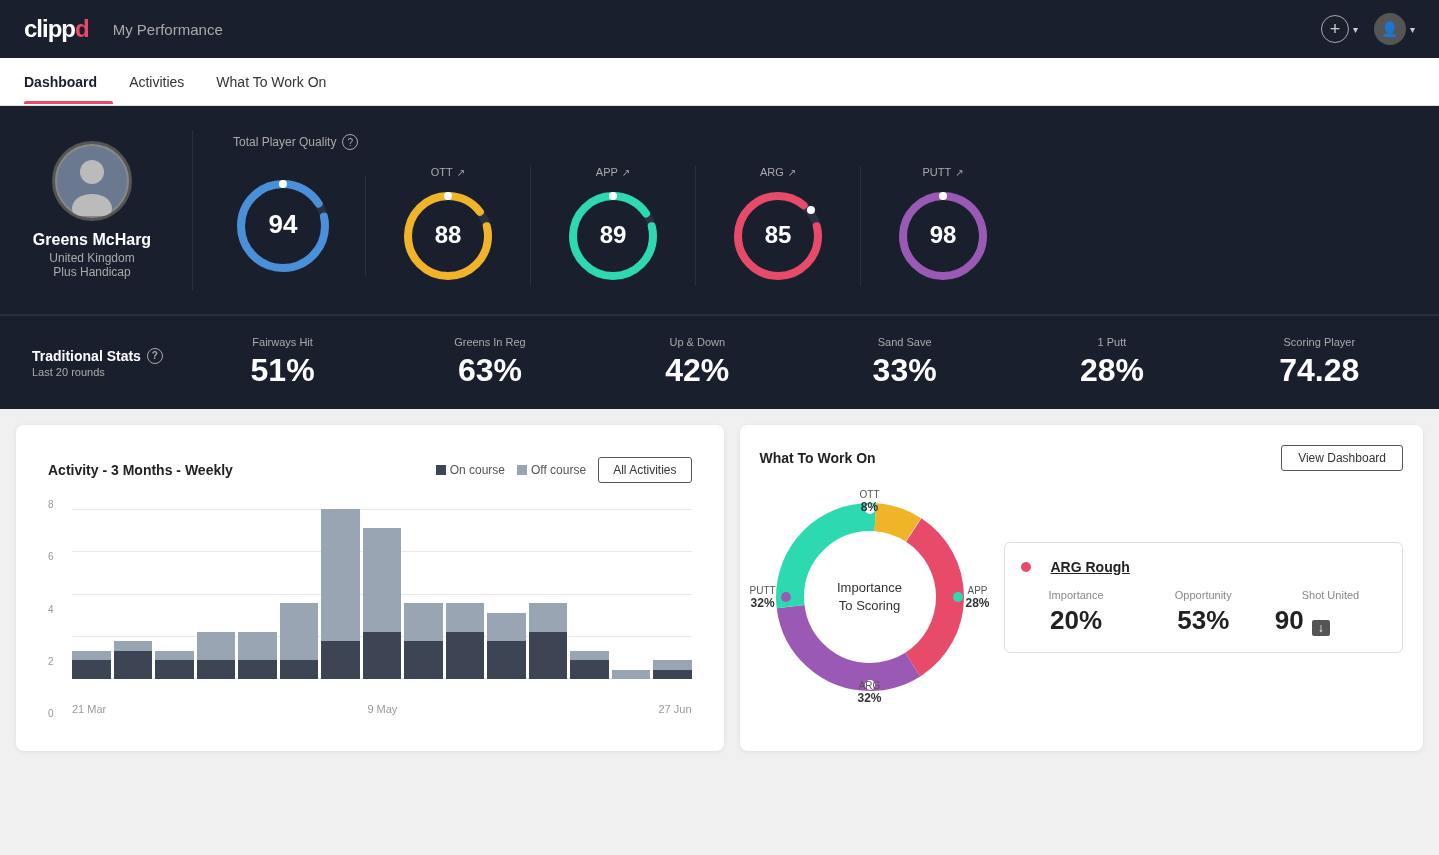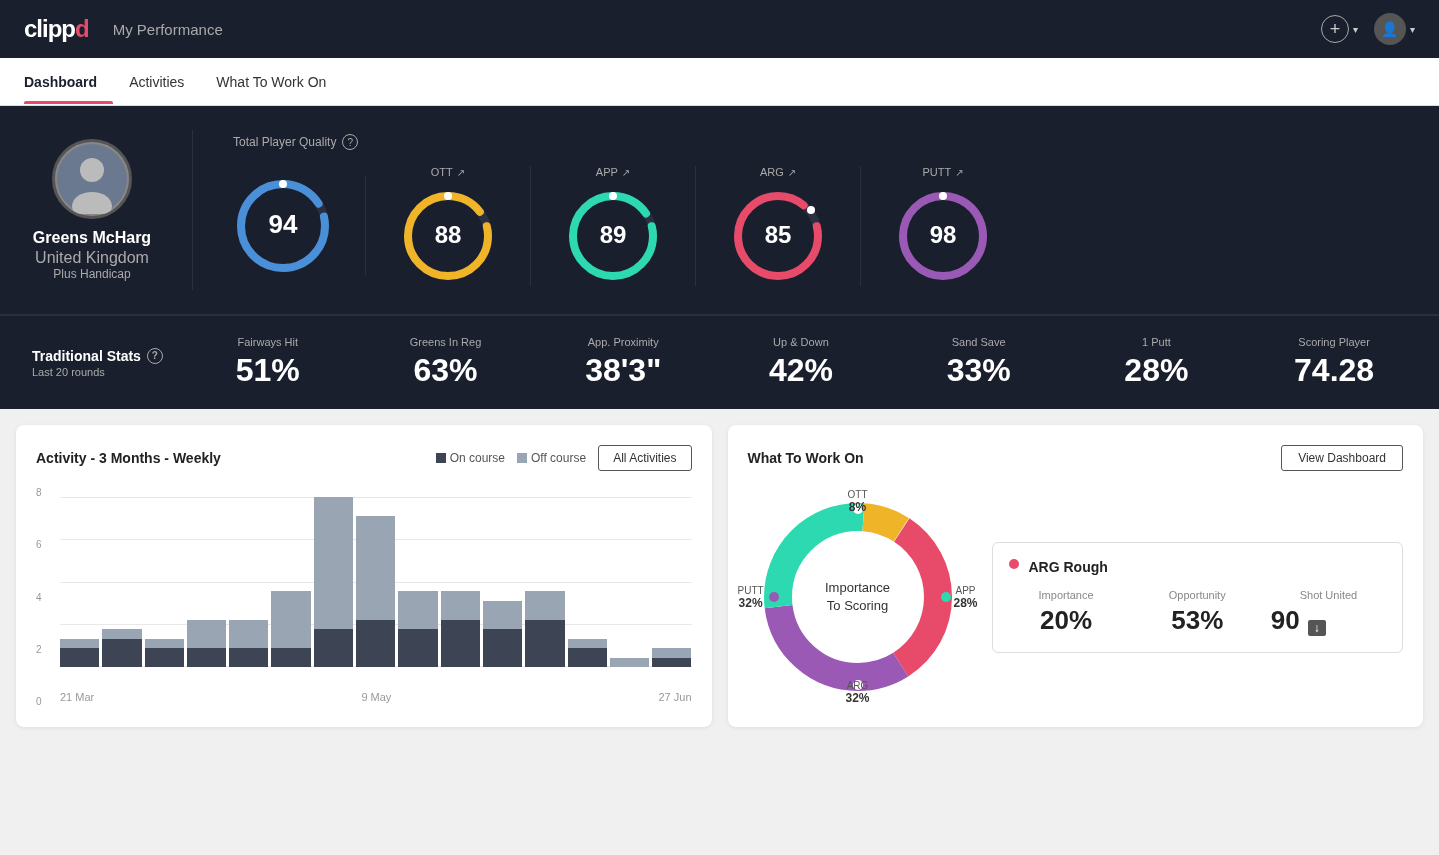--- a/index.html
+++ b/index.html
@@ -94,21 +94,21 @@
       width: 80px; height: 80px; border-radius: 50%;
       background: #888; overflow: hidden;
       border: 3px solid #555;
       display: flex; align-items: center; justify-content: center;
       font-size: 30px; color: #aaa;
       margin-bottom: 10px;
     }
     .player-name {
       font-size: 16px; font-weight: 700; color: #fff; text-align: center;
     }
-    .player-country { font-size: 16px; color: #aaa; margin-top: 2px; }
+    .player-country { font-size: 12px; color: #aaa; margin-top: 2px; }
     .player-handicap { font-size: 12px; color: #aaa; }
 
     .stats-divider {
       width: 1px; background: #2a3040; height: 160px; margin: 0 8px;
     }
 
     .quality-section {
       flex: 1;
     }
     .quality-label {
@@ -168,21 +168,21 @@
       gap: 16px;
       padding: 16px;
       background: #f0f0f0;
     }
 
     
     .activity-card {
       flex: 1;
       background: #fff;
       border-radius: 8px;
-      padding: 20px;
+      padding: 32px;
       box-shadow: 0 1px 4px rgba(0,0,0,0.08);
     }
     .card-header {
       display: flex;
       align-items: center;
       justify-content: space-between;
       margin-bottom: 16px;
     }
     .card-title { font-size: 14px; font-weight: 600; color: #222; }
     .legend {
@@ -287,23 +287,24 @@
 
     .workon-detail {
       flex: 1;
     }
     .detail-card {
       border: 1px solid #ddd;
       border-radius: 6px;
       padding: 16px;
     }
     .detail-card-title {
-      display: flex; gap: 10px;
+      display: flex; align-items: center; gap: 20px;
       font-size: 14px; font-weight: 600; color: #222;
       margin-bottom: 14px;
+      text-decoration: underline;
     }
     .dot-pink { width: 10px; height: 10px; border-radius: 50%; background: #e84b6a; }
     .detail-metrics {
       display: flex; gap: 16px;
     }
     .detail-metric {
       flex: 1; text-align: center;
     }
     .detail-metric-label { font-size: 11px; color: #888; margin-bottom: 4px; }
     .detail-metric-value { font-size: 26px; font-weight: 700; color: #222; }
@@ -447,24 +448,20 @@
     <div class="label-sub">Last 20 rounds</div>
   </div>
 
   <div class="trad-stat">
     <div class="trad-stat-name">Fairways Hit</div>
     <div class="trad-stat-value">51%</div>
   </div>
   <div class="trad-stat">
     <div class="trad-stat-name">Greens In Reg</div>
     <div class="trad-stat-value">63%</div>
-  </div>
-  <div class="trad-stat">
-    <div class="trad-stat-name">App. Proximity</div>
-    <div class="trad-stat-value">38'3"</div>
   </div>
   <div class="trad-stat">
     <div class="trad-stat-name">Up &amp; Down</div>
     <div class="trad-stat-value">42%</div>
   </div>
   <div class="trad-stat">
     <div class="trad-stat-name">Sand Save</div>
     <div class="trad-stat-value">33%</div>
   </div>
   <div class="trad-stat">

